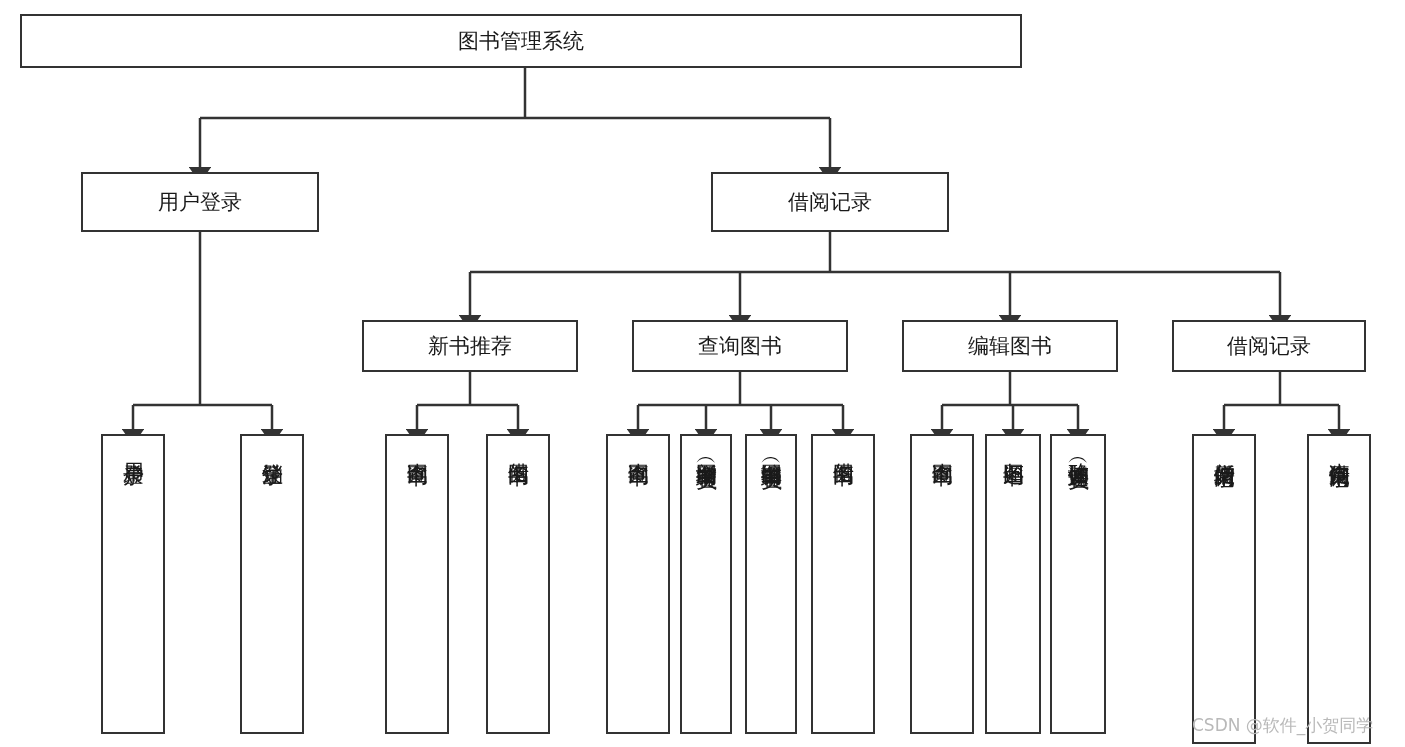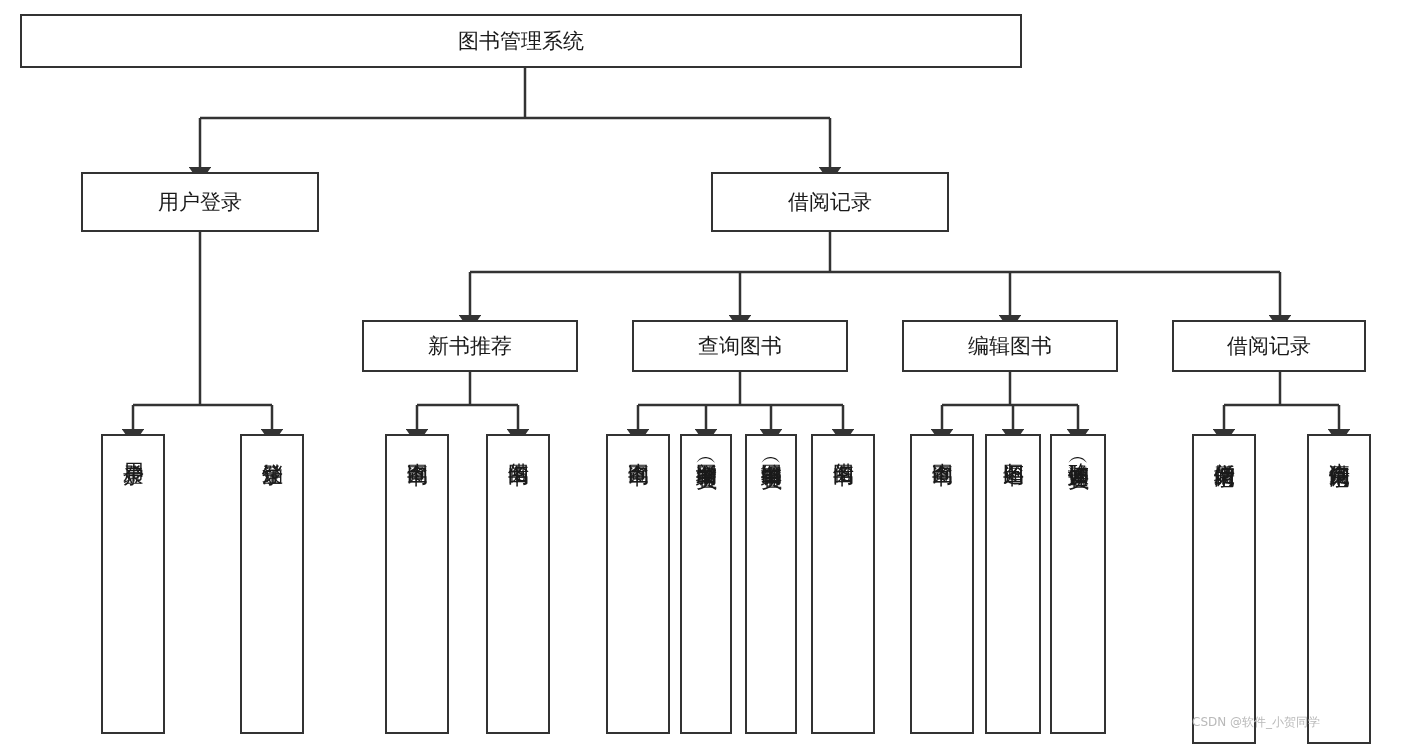--- a/index.html
+++ b/index.html
@@ -53,21 +53,21 @@
   .node-box.vertical .node-label {
     writing-mode: vertical-rl;
     text-orientation: upright;
     font-size: 21px;
     letter-spacing: 1px;
   }
   .watermark {
     position: absolute;
     left: 1192px;
     top: 714px;
-    font-size: 12px;
+    font-size: 17px;
     color: #b9b9b9;
     font-family: "DejaVu Sans", "Liberation Sans", sans-serif;
     white-space: nowrap;
     pointer-events: none;
   }
 </style>
 </head>
 <body>
 
 <div id="diagram-root">

